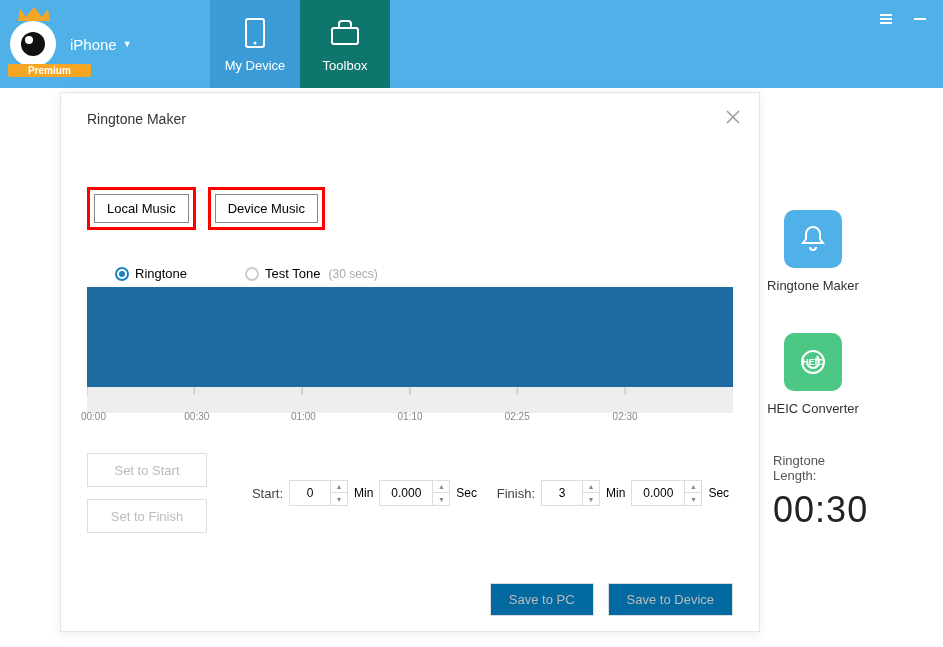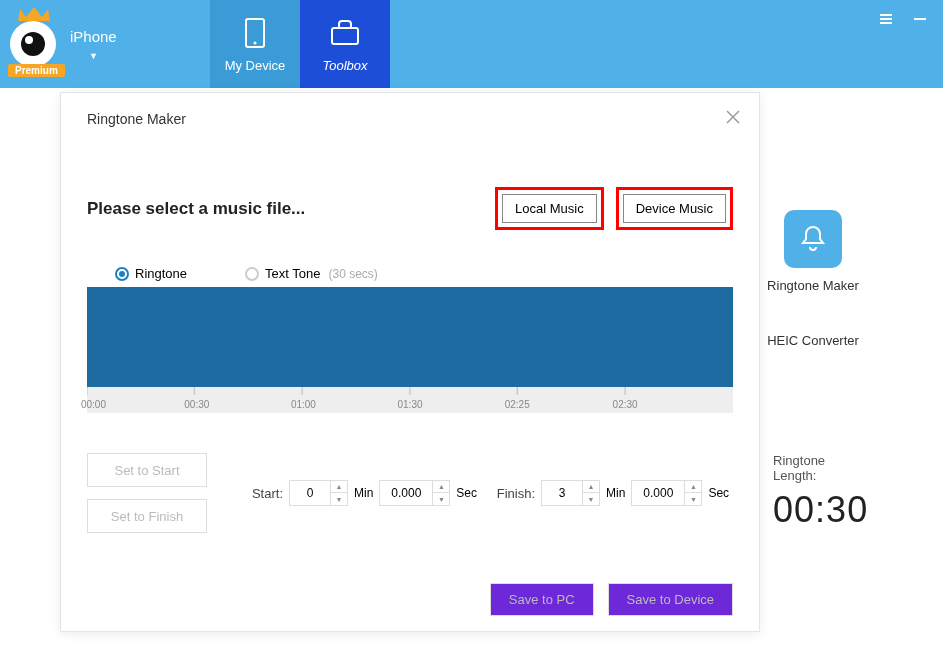--- a/index.html
+++ b/index.html
@@ -26,34 +26,34 @@
   content:""; position:absolute; top:4px; left:4px; width:8px; height:8px;
   border-radius:50%; background:#fff;
 }
 .crown {
   position:absolute; top:-14px; left:6px; width:36px; height:16px;
 }
 .crown svg { width:100%; height:100%; }
 .premium-badge {
   position:absolute; bottom:-10px; left:-2px;
   background:#f5a623; color:#fff; font-size:10px; font-weight:bold;
-  padding:1px 7px; border-radius:2px;
+  padding:1px 20px; border-radius:2px;
 }
 .device-select {
-  color:#fff; font-size:15px; margin-left:14px; display:flex; align-items:center; gap:6px; cursor:pointer;flex-direction:column;
+  color:#fff; font-size:15px; margin-left:14px; display:flex; align-items:center; gap:6px; cursor:pointer;
 }
 .device-select .tri { font-size:9px; }
 
 .nav-tabs { display:flex; }
 .nav-tab {
   width:90px; display:flex; flex-direction:column; align-items:center; justify-content:center;
   color:#fff; font-size:13px; gap:8px; cursor:pointer;
 }
 .nav-tab.active { background:#3a9bd6; }
-.nav-tab.toolbox { background:#1d4ed8;font-style:italic; }
+.nav-tab.toolbox { background:#0f766e; }
 .nav-icon { width:34px; height:34px; }
 .nav-icon svg { width:100%; height:100%; stroke:#fff; fill:none; stroke-width:2; }
 
 .win-controls { position:absolute; right:14px; top:10px; display:flex; gap:16px; }
 .win-btn { width:18px; height:18px; color:#fff; display:flex; align-items:center; justify-content:center; cursor:pointer; }
 .win-btn svg { width:16px; height:16px; stroke:#fff; stroke-width:2; fill:none; }
 
 
 .side-tiles { position:absolute; right:70px; top:210px; display:flex; flex-direction:column; gap:40px; width:120px; align-items:center; }
 .tile { display:flex; flex-direction:column; align-items:center; gap:10px; cursor:pointer; }
@@ -87,21 +87,21 @@
 .radio.selected .radio-dot { border-color:#1c7fc4; }
 .radio.selected .radio-dot::after { content:""; width:6px; height:6px; border-radius:50%; background:#1c7fc4; }
 .radio-hint { color:#aaa; font-size:12px; margin-left:2px; }
 
 .waveform {
   margin-top:6px; height:100px; background:#1d6ba1; width:100%;
 }
 .timeline {
   height:26px; background:#eee; position:relative; font-size:10px; color:#888;
 }
-.tick-label { position:absolute; top:12px; transform:translateX(-50%); }
+.tick-label { position:absolute; top:24px; transform:translateX(-50%); }
 
 .controls-row { display:flex; margin-top:40px; gap:32px; }
 .btn-col { display:flex; flex-direction:column; gap:12px; }
 .ctrl-btn {
   width:120px; height:34px; border:1px solid #ddd; background:#fff; color:#bbb;
   font-size:13px; cursor:pointer;
 }
 .time-edit { display:flex; flex-direction:row; gap:14px; font-size:13px; color:#444; }
 .time-line { display:flex; align-items:center; gap:6px; }
 .time-line label { width:44px; text-align:right; }
@@ -112,21 +112,21 @@
 .num-input.wide input { width:52px; }
 .num-spin { display:flex; flex-direction:column; border-left:1px solid #ddd; }
 .num-spin div { width:16px; height:13px; font-size:7px; display:flex; align-items:center; justify-content:center; cursor:pointer; color:#888; }
 .num-spin div:first-child { border-bottom:1px solid #ddd; }
 
 .length-box { margin-left:12px; }
 .length-label { font-size:13px; color:#555; margin-bottom:6px; }
 .length-value { font-size:36px; color:#222; letter-spacing:1px; }
 
 .save-row { display:flex; gap:14px; justify-content:flex-end; margin-top:50px; }
-.save-btn { border:1px solid #ddd; background:#6d28d9; color:#bbb; font-size:13px; padding:8px 18px; cursor:pointer; }
+.save-btn { border:1px solid #ddd; background:#0369a1; color:#bbb; font-size:13px; padding:8px 18px; cursor:pointer; }
 
 .unit { font-size:12px; color:#000000; }
 </style>
 </head>
 <body>
 
 <div class="header">
   <div class="logo-area">
     <div style="position:relative">
       <div class="crown">
@@ -186,73 +186,80 @@
   <div class="tile">
     <div class="tile-icon blue">
       <svg viewBox="0 0 32 32">
           <path d="M16 4 a7 7 0 0 1 7 7 v5 l3 4 H6 l3-4 v-5 a7 7 0 0 1 7-7 Z"></path>
           <path d="M13 24 a3 3 0 0 0 6 0"></path>
         </svg>
     </div>
     <div class="tile-label">Ringtone Maker</div>
   </div>
   <div class="tile">
+    <div class="tile-icon green">
+      <svg viewBox="0 0 32 32">
+          <circle cx="16" cy="16" r="11"></circle>
+          <path d="M10 16 a6 6 0 0 0 12 0" stroke-width="2"></path>
+          <polyline points="20,10 22,14 18,13"></polyline>
+        </svg>
+      <span style="position:absolute; color:#fff; font-size:9px; font-weight:bold;">HEIC</span>
+    </div>
     <div class="tile-label">HEIC Converter</div>
   </div>
 </div>
 
 <div class="modal">
   <div class="modal-title">Ringtone Maker</div>
   <div class="modal-close">
     <svg viewBox="0 0 20 20">
         <line x1="4" y1="4" x2="16" y2="16"></line>
         <line x1="16" y1="4" x2="4" y2="16"></line>
       </svg>
   </div>
 
   <div class="prompt-row">
-    <div class="prompt-text">Please select a music file...</div>
     <div class="music-btns">
       <div class="highlight-box">
         <button class="music-btn">Local Music</button>
       </div>
       <div class="highlight-box">
         <button class="music-btn">Device Music</button>
       </div>
     </div>
   </div>
 
   <div class="radio-row">
     <div class="radio selected">
       <div class="radio-dot"></div>
       <span>Ringtone</span>
     </div>
     <div class="radio">
       <div class="radio-dot"></div>
-      <span>Text Tone</span>
+      <span>Test Tone</span>
       <span class="radio-hint">(30 secs)</span>
     </div>
   </div>
 
   <div class="waveform"></div>
   <div class="timeline">
     <svg width="100%" height="100%" style="position:absolute;inset:0">
       <g stroke="#bbb" stroke-width="1">
         <line x1="0%" y1="0" x2="0%" y2="8"></line>
           <line x1="16.6%" y1="0" x2="16.6%" y2="8"></line>
         <line x1="33.3%" y1="0" x2="33.3%" y2="8"></line>
           <line x1="50%" y1="0" x2="50%" y2="8"></line>
         <line x1="66.6%" y1="0" x2="66.6%" y2="8"></line>
           <line x1="83.3%" y1="0" x2="83.3%" y2="8"></line>
       </g>
     </svg>
     <span class="tick-label" style="left:1%">00:00</span>
     <span class="tick-label" style="left:17%">00:30</span>
     <span class="tick-label" style="left:33.5%">01:00</span>
-    <span class="tick-label" style="left:50%">01:30</span>
+    <span class="tick-label" style="left:50%">01:10</span>
     <span class="tick-label" style="left:66.6%">02:25</span>
     <span class="tick-label" style="left:83.3%">02:30</span>
   </div>
 
   <div class="controls-row">
     <div class="btn-col">
       <button class="ctrl-btn">Set to Start</button>
       <button class="ctrl-btn">Set to Finish</button>
     </div>
 

